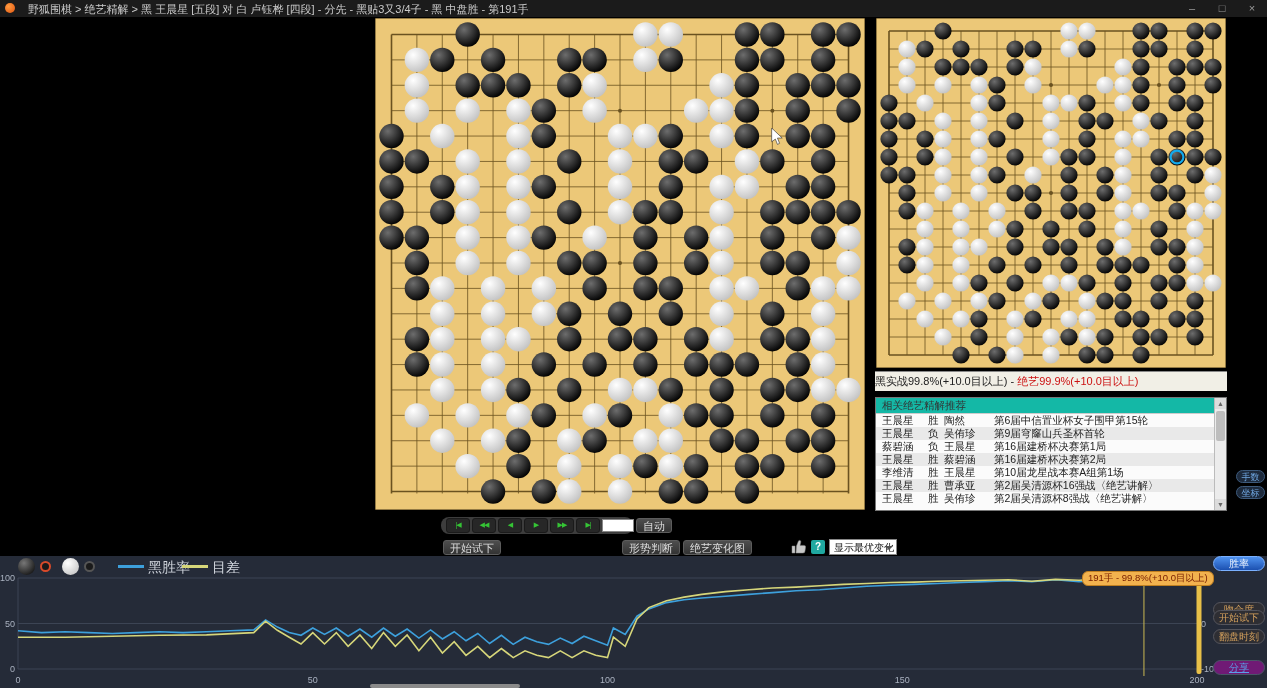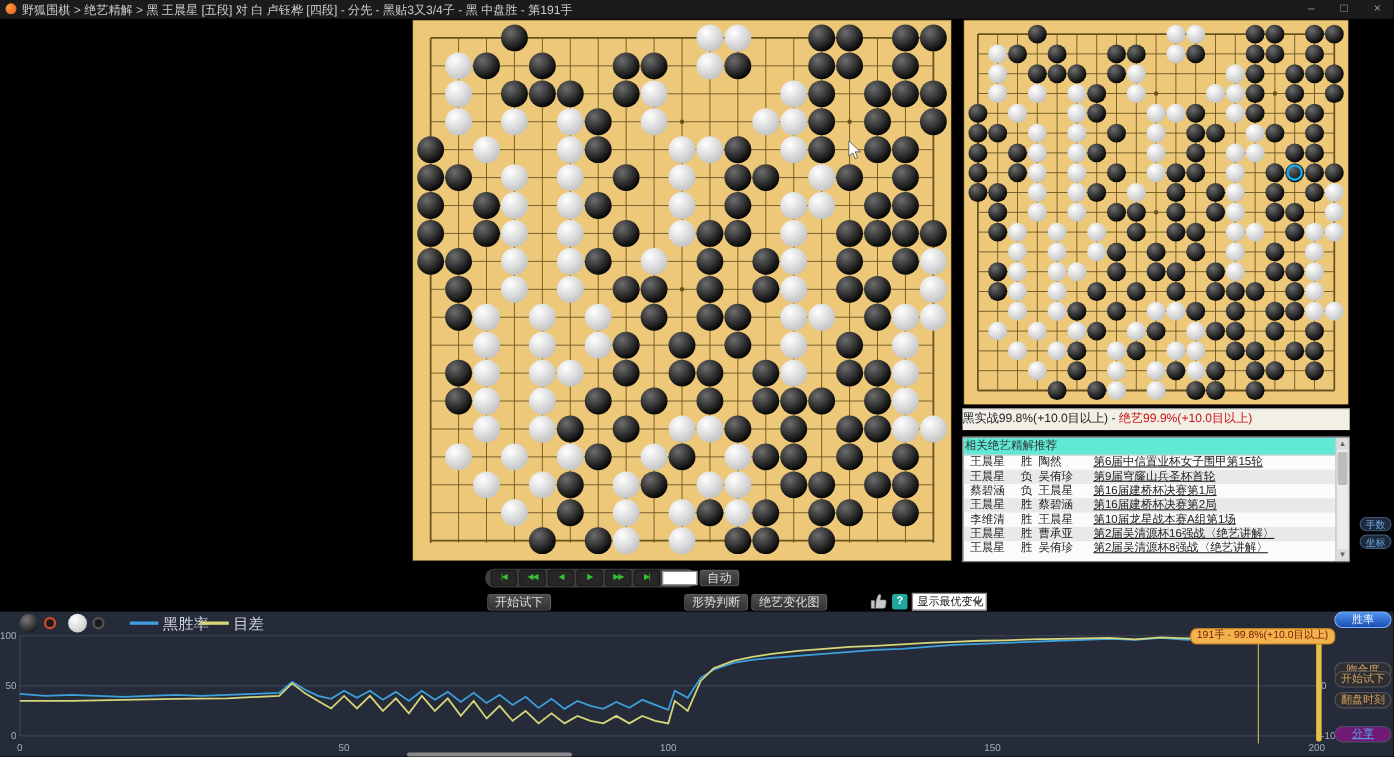--- a/index.html
+++ b/index.html
@@ -2,40 +2,40 @@
 <html><head>
 <meta charset="utf-8">
 <style>
   html,body{margin:0;padding:0;background:#000;}
   #app{position:relative;width:1267px;height:688px;background:#000;overflow:hidden;
        font-family:"Liberation Sans","DejaVu Sans",sans-serif;}
   
   #titlebar{position:absolute;left:0;top:0;width:1267px;height:17px;background:#1b1b1b;}
   #appicon{position:absolute;left:5px;top:3px;width:10px;height:10px;border-radius:50%;
            background:radial-gradient(circle at 35% 35%,#ff9a40,#e05510);}
-  #wtitle{position:absolute;left:20px;top:2px;font-size:11px;color:#cccccc;white-space:nowrap;}
+  #wtitle{position:absolute;left:28px;top:2px;font-size:11px;color:#cccccc;white-space:nowrap;}
   .wbtn{position:absolute;top:0;width:28px;height:17px;color:#9a9a9a;font-size:11px;
         text-align:center;line-height:17px;}
   
   #mainboard{position:absolute;left:375px;top:18px;}
   #varboard{position:absolute;left:876px;top:18px;}
   #cursor{position:absolute;left:770px;top:128px;width:16px;height:18px;}
   
   #evalbar{position:absolute;left:875px;top:371px;width:352px;height:19px;background:#f1efe6;
            border-top:1px solid #888;text-align:left;font-size:11px;line-height:19px;color:#222;}
   #evalred{color:#cc1111;}
   
   #games{position:absolute;left:875px;top:397px;width:352px;height:114px;background:#fbfbfb;
          border:1px solid #777;box-sizing:border-box;overflow:hidden;}
-  #gheader{height:15px;line-height:15px;font-size:10.5px;color:#333;padding-left:1px;
-           border-bottom:1px solid #ccc;background:#5eead4;}
+  #gheader{height:15px;line-height:15px;font-size:10.5px;color:#333;padding-left:6px;
+           border-bottom:1px solid #ccc;background:#14b8a6;}
   .grow{position:relative;height:13px;line-height:13px;font-size:10.5px;color:#222;white-space:nowrap;}
   .grow:nth-child(even){background:#e9e9e9;}
   .gc1{position:absolute;left:6px;}  .gc2{position:absolute;left:52px;}
-  .gc3{position:absolute;left:68px;} .gc4{position:absolute;left:118px;text-decoration:underline;}
+  .gc3{position:absolute;left:68px;} .gc4{position:absolute;left:118px;}
   #gscroll{position:absolute;right:0;top:0;width:11px;height:112px;background:#ececec;
            border-left:1px solid #bbb;}
   .sarr{position:absolute;left:0;width:11px;height:11px;font-size:7px;color:#666;text-align:center;
         line-height:11px;background:#dcdcdc;}
   #sthumb{position:absolute;left:1px;top:13px;width:9px;height:30px;background:#bdbdbd;border-radius:2px;}
   
   .edgebtn{position:absolute;left:1236px;width:29px;height:13px;border-radius:7px;background:#1d2a3c;
            border:1px solid #3d5a7c;color:#6fa6e0;font-size:9px;text-align:center;line-height:13px;box-sizing:border-box;}
   
   #navstrip{position:absolute;left:441px;top:517px;width:192px;height:17px;background:#3d3d3d;

